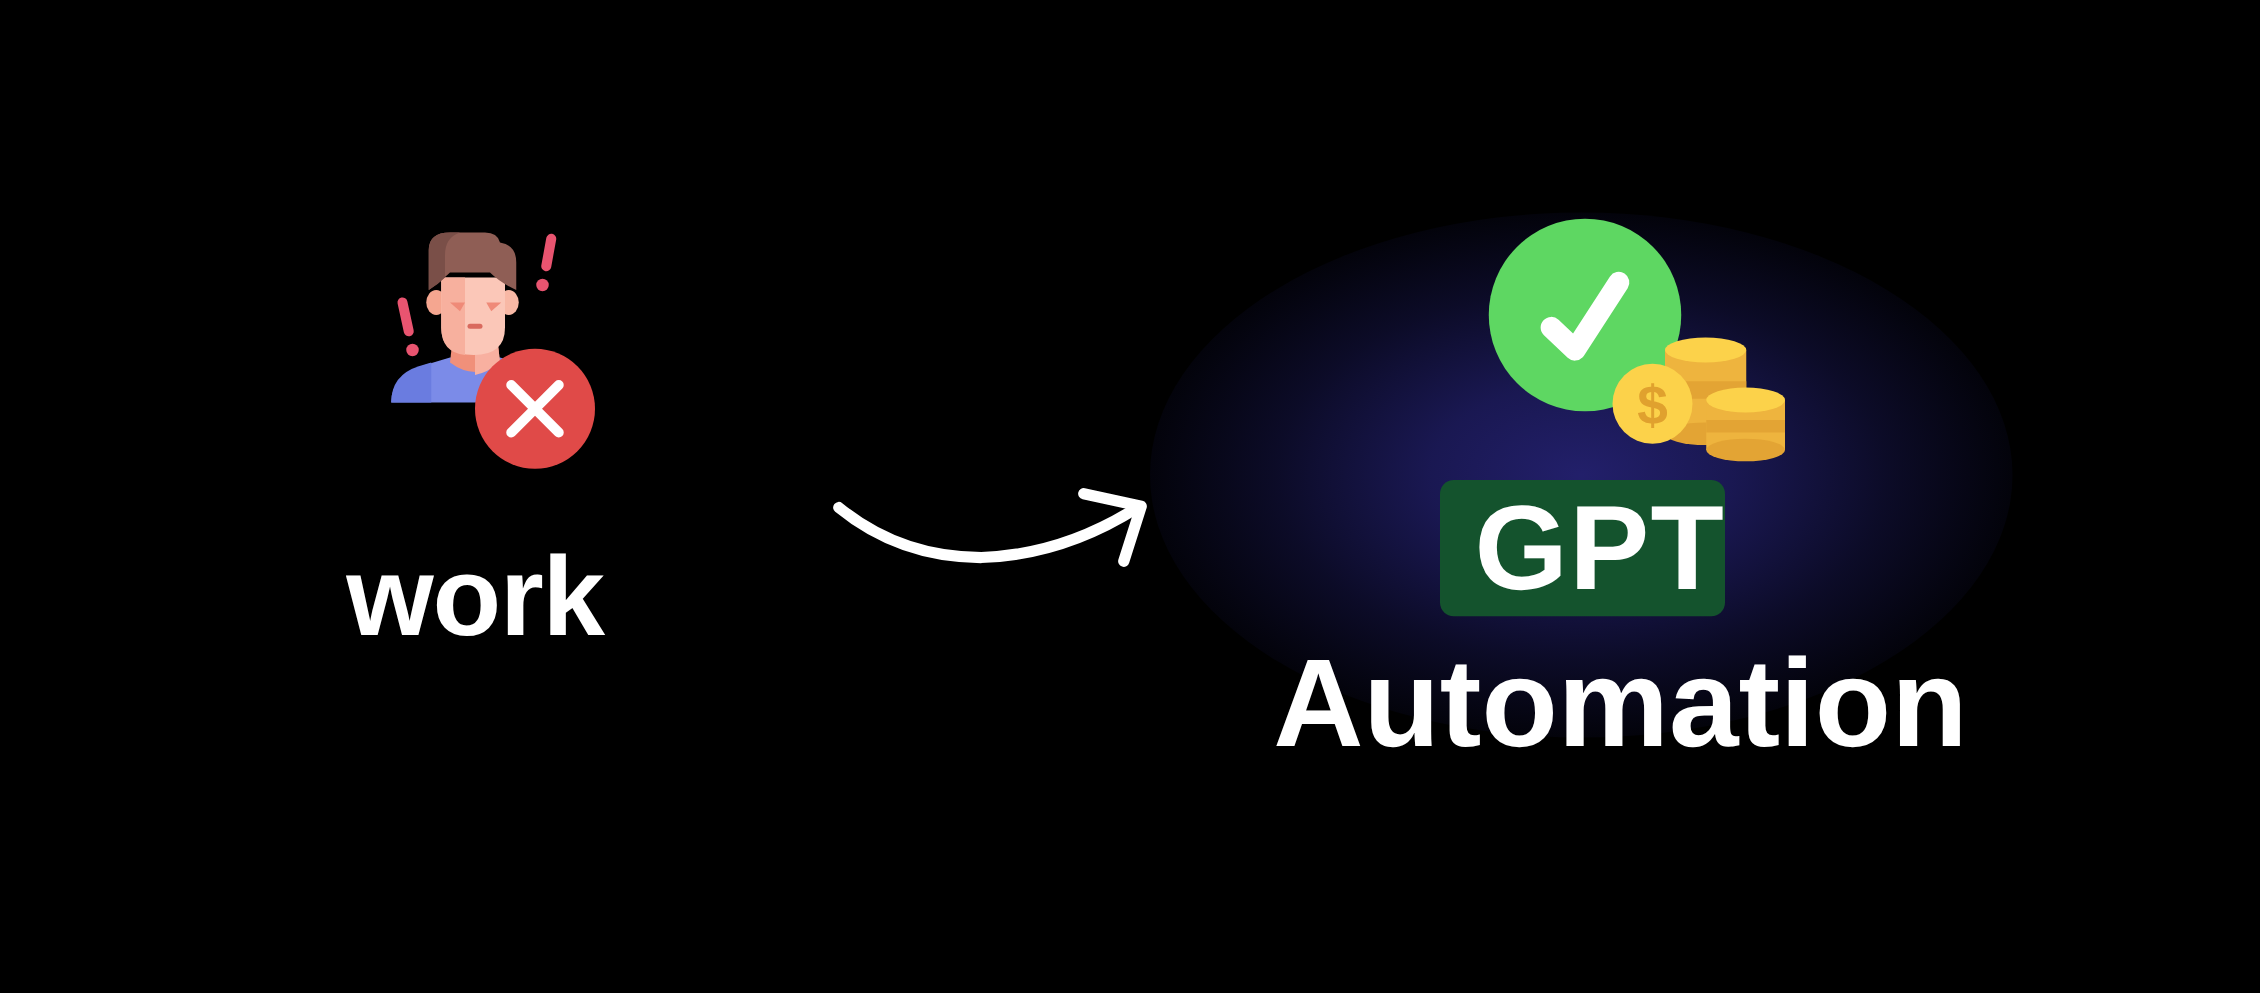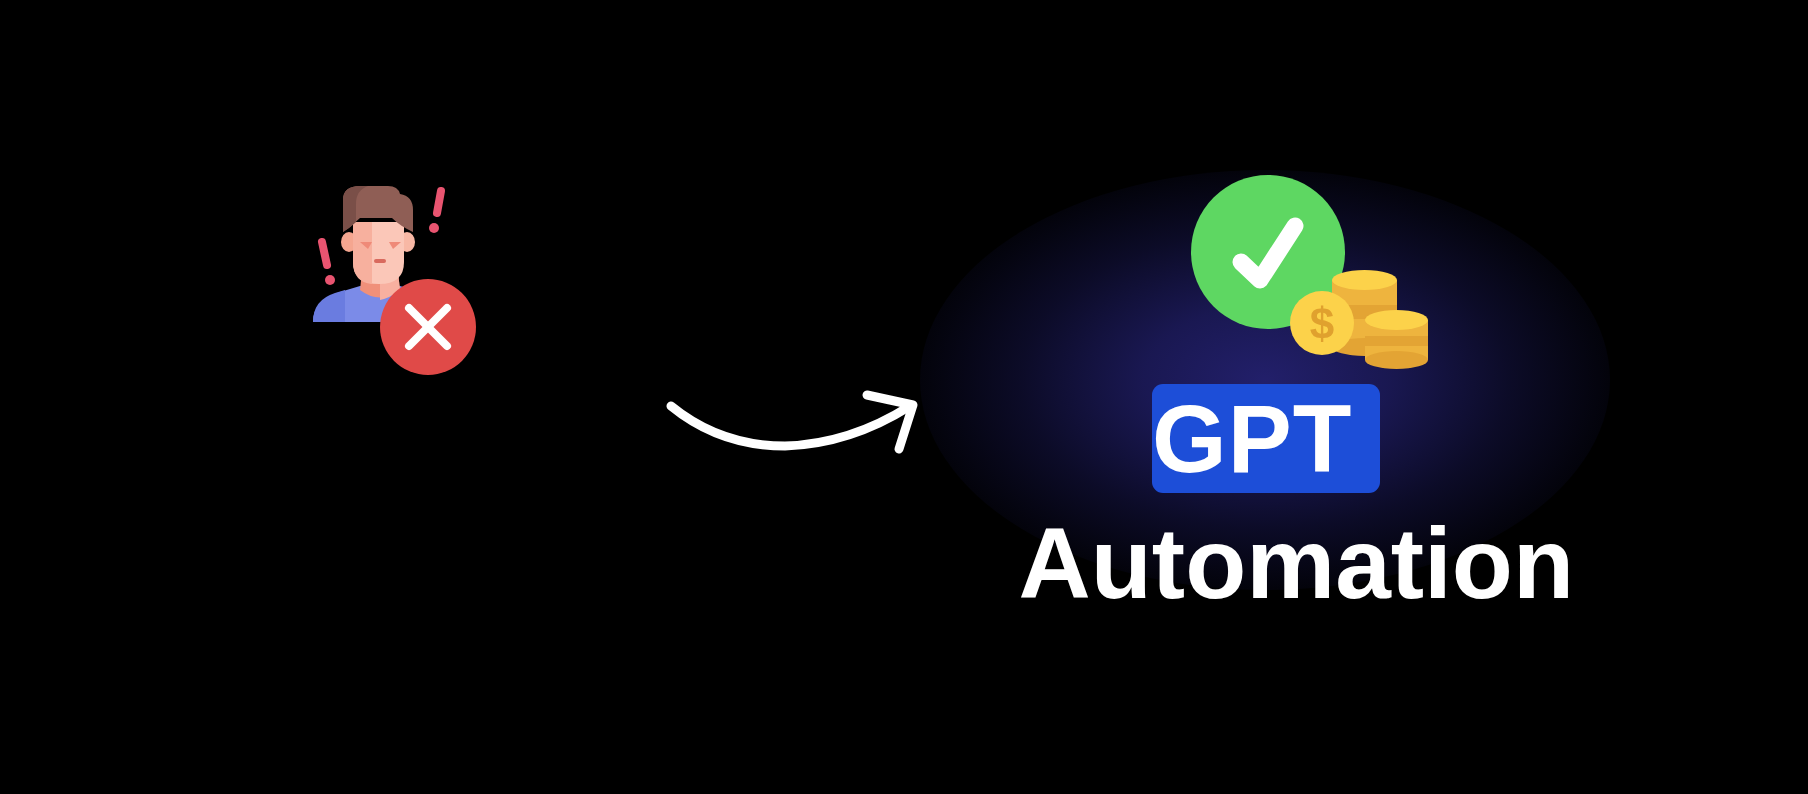--- a/index.html
+++ b/index.html
@@ -47,27 +47,27 @@
   }
   .left-text span {
     display: block;
   }
   .gpt-badge {
     position: absolute;
     left: 1152px;
     top: 384px;
     width: 228px;
     height: 109px;
-    background: #1d4ed8;
+    background: #14532d;
     border-radius: 11px;
     color: #ffffff;
     font-weight: 700;
     font-size: 96px;
     line-height: 109px;
-    text-align: left;
+    text-align: right;
     letter-spacing: 1px;
   }
   .automation {
     position: absolute;
     left: 960px;
     width: 614px;
     top: 508px;
     text-align: right;
     color: #ffffff;
     font-weight: 700;
@@ -139,17 +139,18 @@
     <ellipse cx="1396.5" cy="320" rx="31.5" ry="10" fill="#fcd24a"></ellipse>
   </g>
 
   <g>
     <circle cx="1322" cy="323" r="32" fill="#fcd24a"></circle>
     <text x="1322" y="339" text-anchor="middle" font-family="Liberation Sans, sans-serif" font-weight="700" font-size="44" fill="#e0a12e">$</text>
   </g>
 </svg>
 
 <div class="left-text">
+  <span>work</span>
 </div>
 
 <div class="gpt-badge">GPT</div>
 
 <div class="automation">Automation</div>
 
 </body></html>

